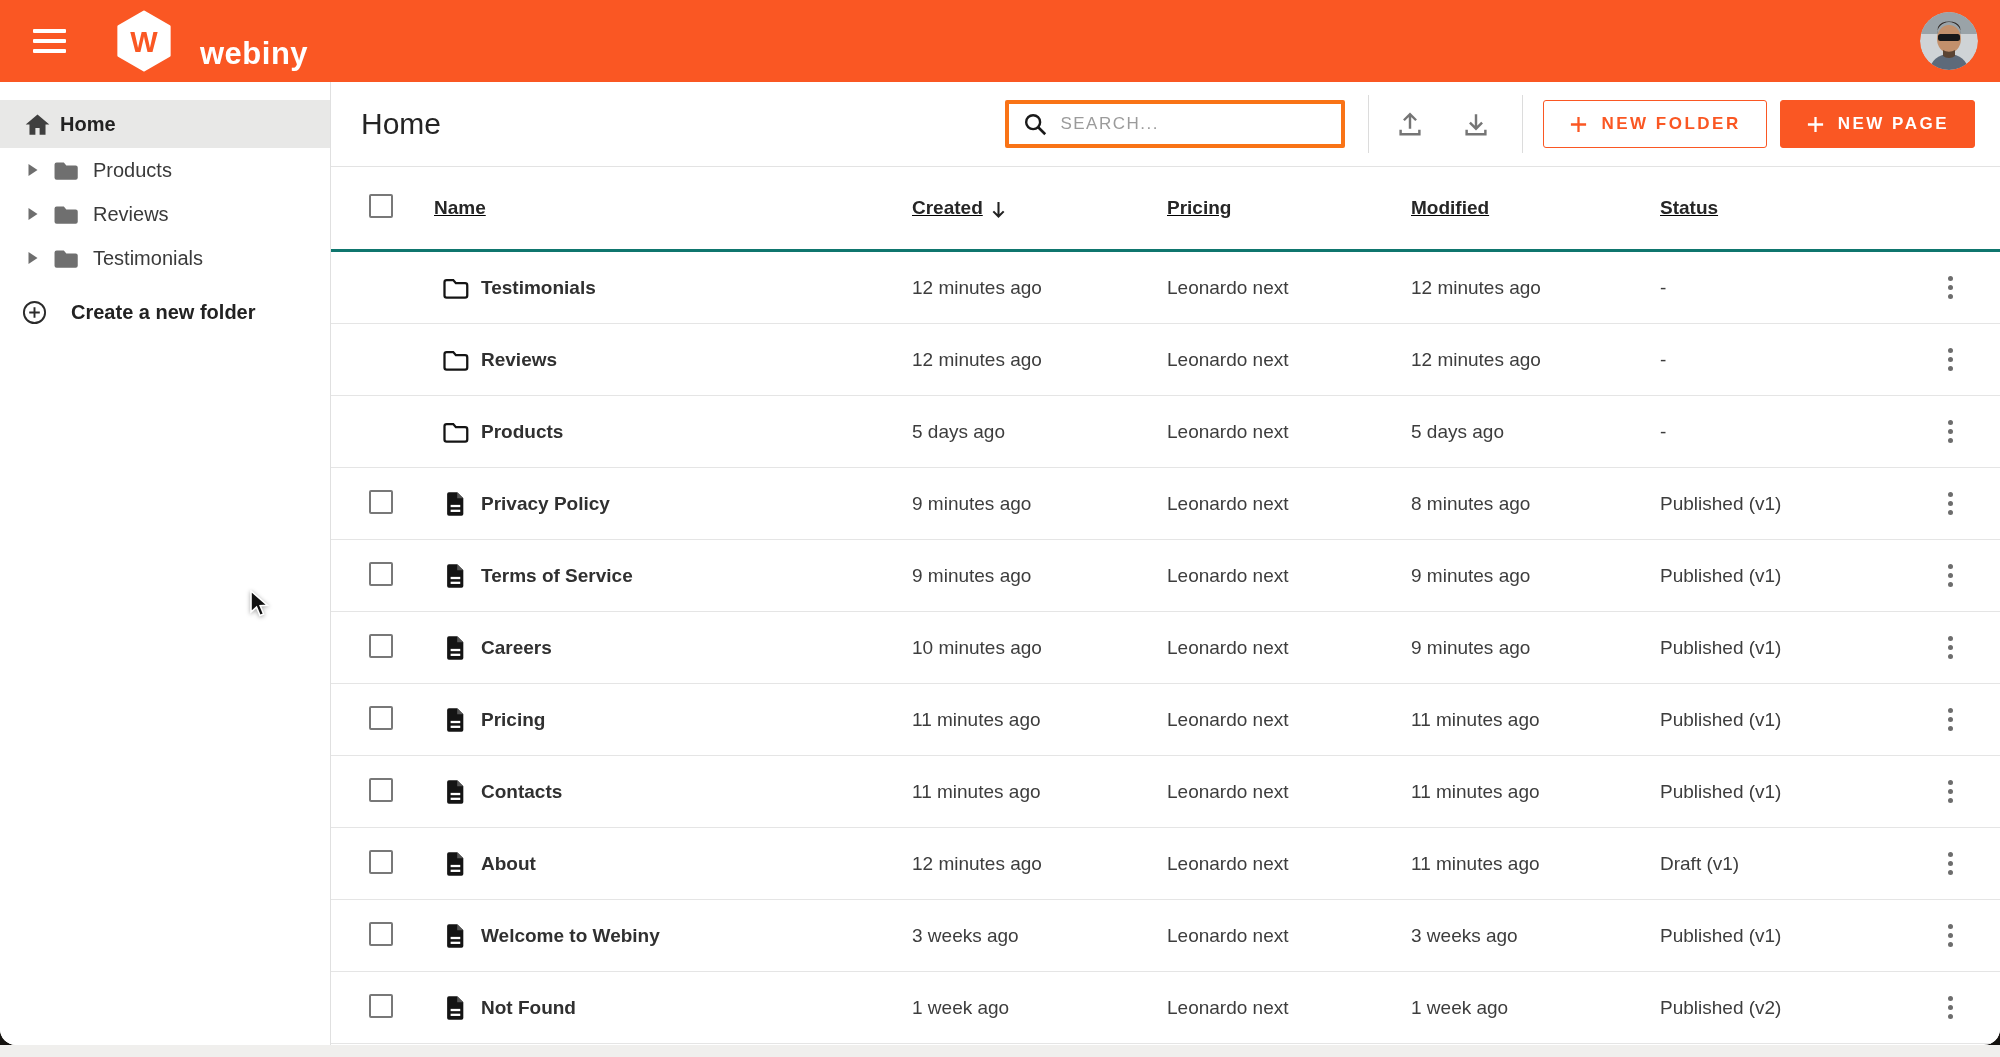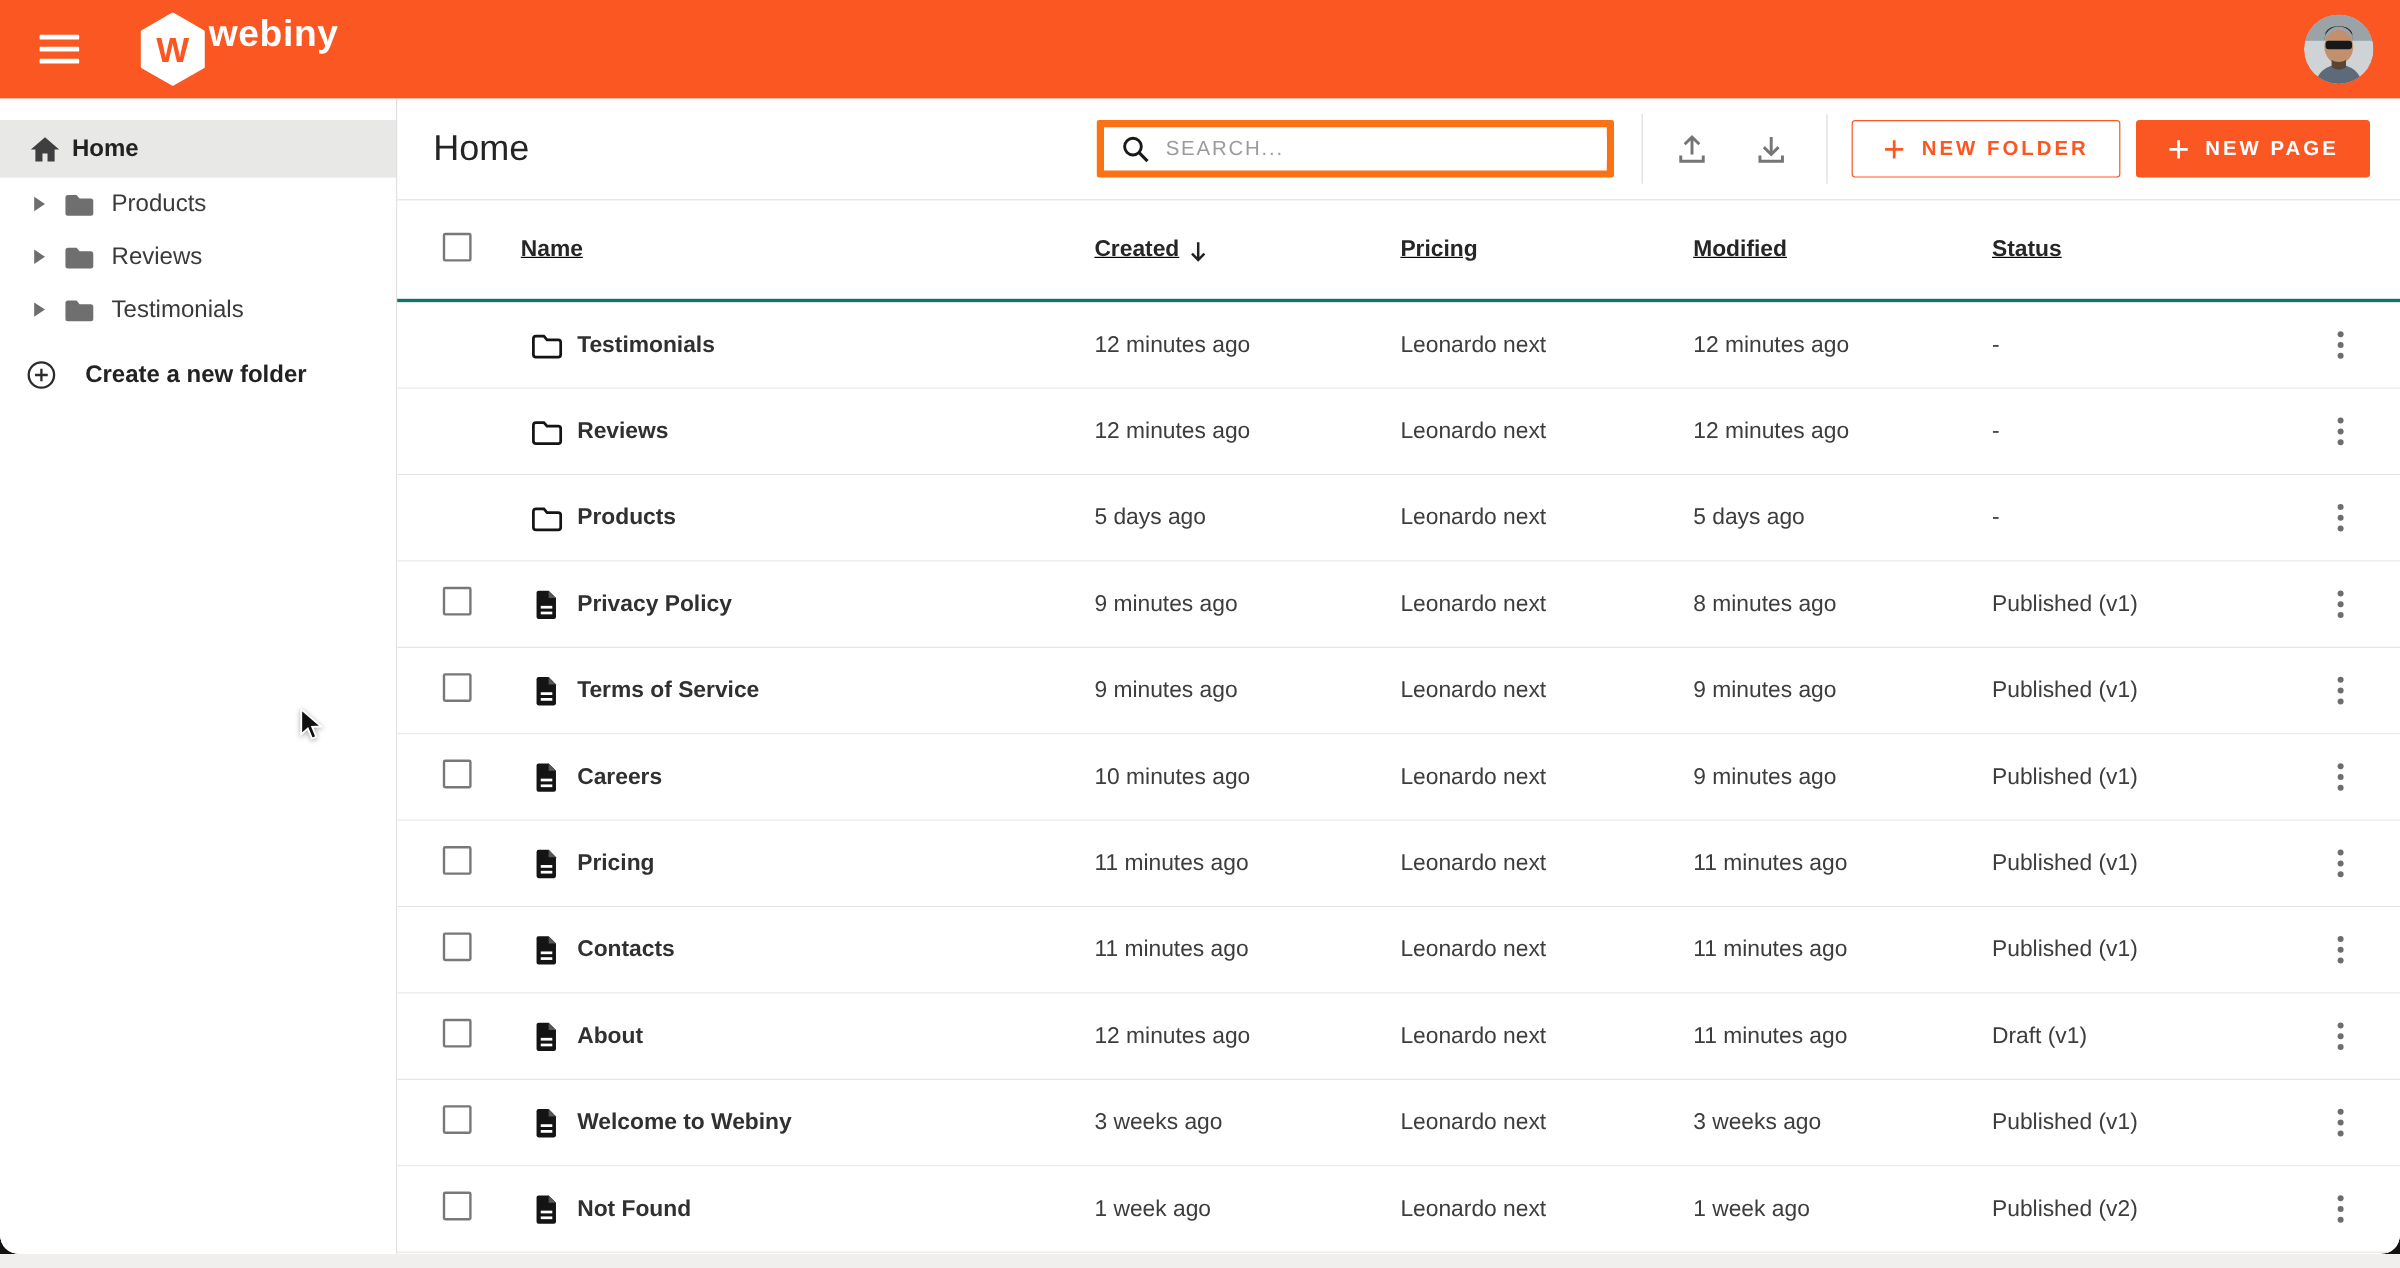--- a/index.html
+++ b/index.html
@@ -10,21 +10,21 @@
     background:#fff; border-radius:0 0 16px 16px; overflow:hidden; }
   .bottom-strip { position:absolute; left:0; bottom:0; width:2000px; height:12px;
     background:#f0efed; }
 
   
   .topbar { position:relative; height:82px; background:var(--primary);
     display:flex; align-items:center; }
   .hamburger { width:64px; height:56px; margin-left:18px; border:none; background:transparent;
     display:flex; flex-direction:column; justify-content:center; gap:6px; cursor:pointer; }
   .hamburger i { display:block; width:33px; height:4px; background:#fff; border-radius:1px; margin-left:15px; }
-  .brand { display:flex; align-items:flex-start; margin-left:32px; gap:0; }
+  .brand { display:flex; align-items:flex-end; margin-left:32px; gap:26px; }
   .brand-hex { width:60px; height:62px; }
   .brand-name { color:#fff; font-size:31px; font-weight:bold; letter-spacing:.5px; }
   .avatar { margin-left:auto; margin-right:22px; width:58px; height:58px; border-radius:50%;
     overflow:hidden; cursor:pointer; border:none; background:transparent; padding:0; }
 
   
   .body-row { display:flex; height:963px; }
   .sidebar { width:331px; border-right:1px solid #e0e0e0; background:#fff; flex:none; }
   .main { flex:1; min-width:0; }
 
@@ -36,21 +36,21 @@
   .side-folder .caret { width:13px; height:14px; flex:none; }
   .side-folder .f-ic { width:27px; height:27px; margin-left:13px; flex:none; }
   .side-folder span { font-size:20px; color:#3a3a3a; margin-left:14px; }
   .side-create { margin-top:10px; height:44px; display:flex; align-items:center; padding-left:22px;
     gap:24px; cursor:pointer; }
   .side-create span { font-size:20px; font-weight:bold; color:#222; }
 
   
   .toolbar { height:85px; border-bottom:1px solid #e3e3e3; display:flex; align-items:center; }
   .page-title { font-size:30px; color:#242424; margin-left:30px; font-weight:400; }
-  .searchbox { margin-left:auto; width:431px; height:48px; border:6px solid #f97316; border-radius:2px;
+  .searchbox { margin-left:auto; width:340px; height:48px; border:4px solid #f97316; border-radius:2px;
     display:flex; align-items:center; padding-left:13px; gap:12px; background:#fff; }
   .searchbox input { border:none; outline:none; flex:1; font-size:17px; letter-spacing:1.5px;
     color:#333; font-family:inherit; min-width:0; }
   .searchbox input::placeholder { color:#9b9b9b; }
   .vdiv { width:1px; height:58px; background:#dcdcdc; flex:none; }
   .vdiv.d1 { margin-left:23px; } .vdiv.d2 { margin-left:23px; margin-right:20px; }
   .icon-btn { width:46px; height:46px; border:none; background:transparent; cursor:pointer;
     display:flex; align-items:center; justify-content:center; }
   .icon-btn.up { margin-left:18px; } .icon-btn.down { margin-left:20px; }
   .btn { height:48px; border-radius:3px; font-size:17px; letter-spacing:2.5px; font-weight:600;

